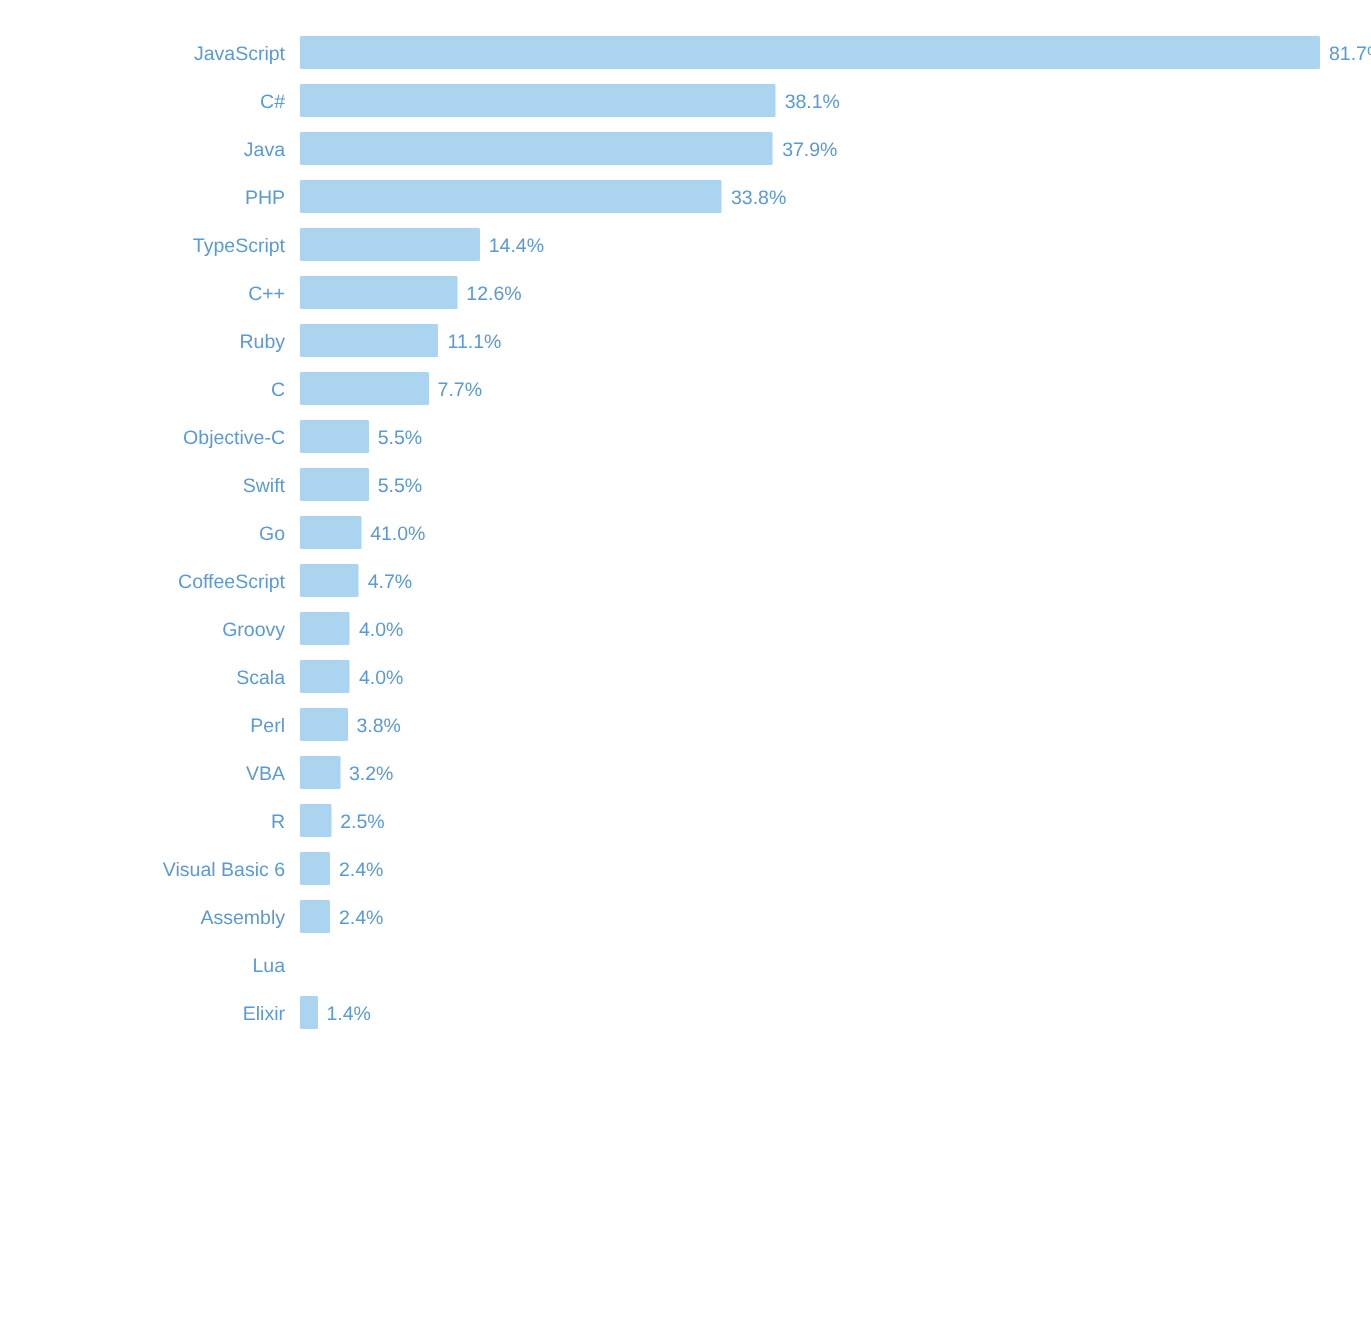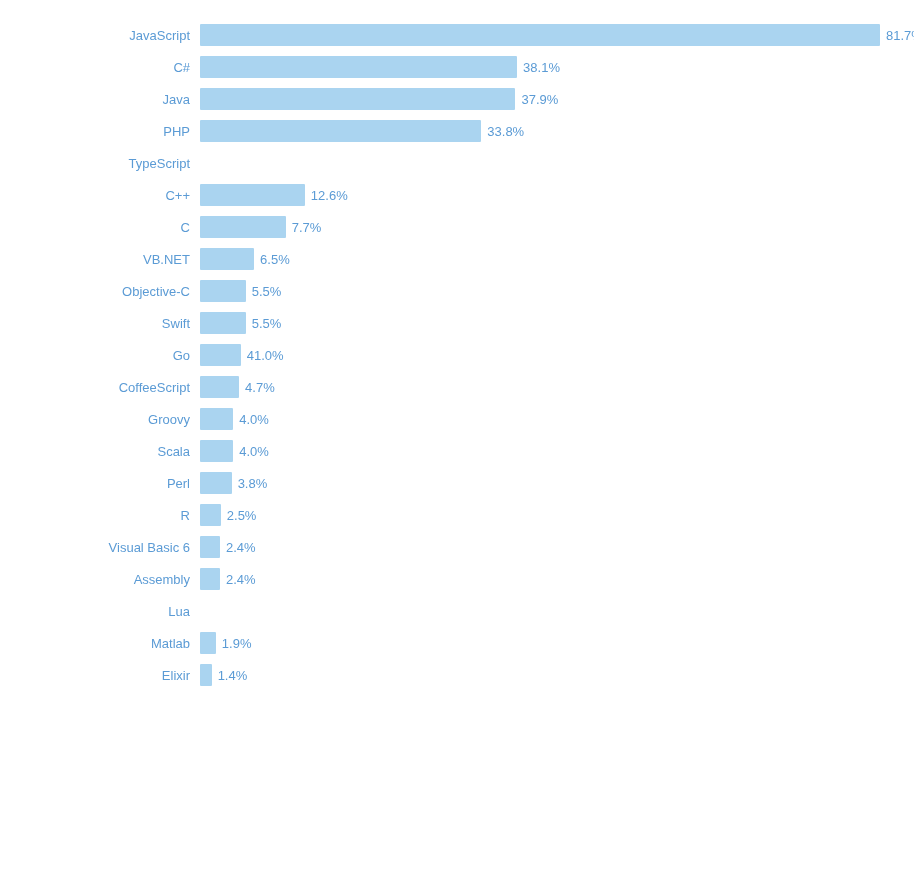--- a/index.html
+++ b/index.html
@@ -73,40 +73,44 @@
     </div>
     <div class="bar-row">
       <div class="bar-label">PHP</div>
       <div class="bar-track">
         <div class="bar-fill" style="width: 281.322px;"></div>
         <div class="bar-value">33.8%</div>
       </div>
     </div>
     <div class="bar-row">
       <div class="bar-label">TypeScript</div>
+      <div class="bar-track">
+        <div class="bar-fill" style="width: 119.853px;"></div>
+        <div class="bar-value">14.4%</div>
+      </div>
     </div>
     <div class="bar-row">
       <div class="bar-label">C++</div>
       <div class="bar-track">
         <div class="bar-fill" style="width: 104.871px;"></div>
         <div class="bar-value">12.6%</div>
       </div>
     </div>
     <div class="bar-row">
+      <div class="bar-label">Ruby</div>
+      <div class="bar-track">
+        <div class="bar-fill" style="width: 92.3868px;"></div>
+        <div class="bar-value">11.1%</div>
+      </div>
+    </div>
+    <div class="bar-row">
       <div class="bar-label">C</div>
       <div class="bar-track">
         <div class="bar-fill" style="width: 85.7283px;"></div>
         <div class="bar-value">7.7%</div>
-      </div>
-    </div>
-    <div class="bar-row">
-      <div class="bar-label">VB.NET</div>
-      <div class="bar-track">
-        <div class="bar-fill" style="width: 54.1004px;"></div>
-        <div class="bar-value">6.5%</div>
       </div>
     </div>
     <div class="bar-row">
       <div class="bar-label">Objective-C</div>
       <div class="bar-track">
         <div class="bar-fill" style="width: 45.7772px;"></div>
         <div class="bar-value">5.5%</div>
       </div>
     </div>
     <div class="bar-row">
@@ -145,20 +149,27 @@
       </div>
     </div>
     <div class="bar-row">
       <div class="bar-label">Perl</div>
       <div class="bar-track">
         <div class="bar-fill" style="width: 31.6279px;"></div>
         <div class="bar-value">3.8%</div>
       </div>
     </div>
     <div class="bar-row">
+      <div class="bar-label">VBA</div>
+      <div class="bar-track">
+        <div class="bar-fill" style="width: 26.634px;"></div>
+        <div class="bar-value">3.2%</div>
+      </div>
+    </div>
+    <div class="bar-row">
       <div class="bar-label">R</div>
       <div class="bar-track">
         <div class="bar-fill" style="width: 20.8078px;"></div>
         <div class="bar-value">2.5%</div>
       </div>
     </div>
     <div class="bar-row">
       <div class="bar-label">Visual Basic 6</div>
       <div class="bar-track">
         <div class="bar-fill" style="width: 19.9755px;"></div>
@@ -169,26 +180,19 @@
       <div class="bar-label">Assembly</div>
       <div class="bar-track">
         <div class="bar-fill" style="width: 19.9755px;"></div>
         <div class="bar-value">2.4%</div>
       </div>
     </div>
     <div class="bar-row">
       <div class="bar-label">Lua</div>
     </div>
     <div class="bar-row">
-      <div class="bar-label">Matlab</div>
-      <div class="bar-track">
-        <div class="bar-fill" style="width: 15.814px;"></div>
-        <div class="bar-value">1.9%</div>
-      </div>
-    </div>
-    <div class="bar-row">
       <div class="bar-label">Elixir</div>
       <div class="bar-track">
         <div class="bar-fill" style="width: 11.6524px;"></div>
         <div class="bar-value">1.4%</div>
       </div>
     </div>
   </div>
 
 </body></html>

